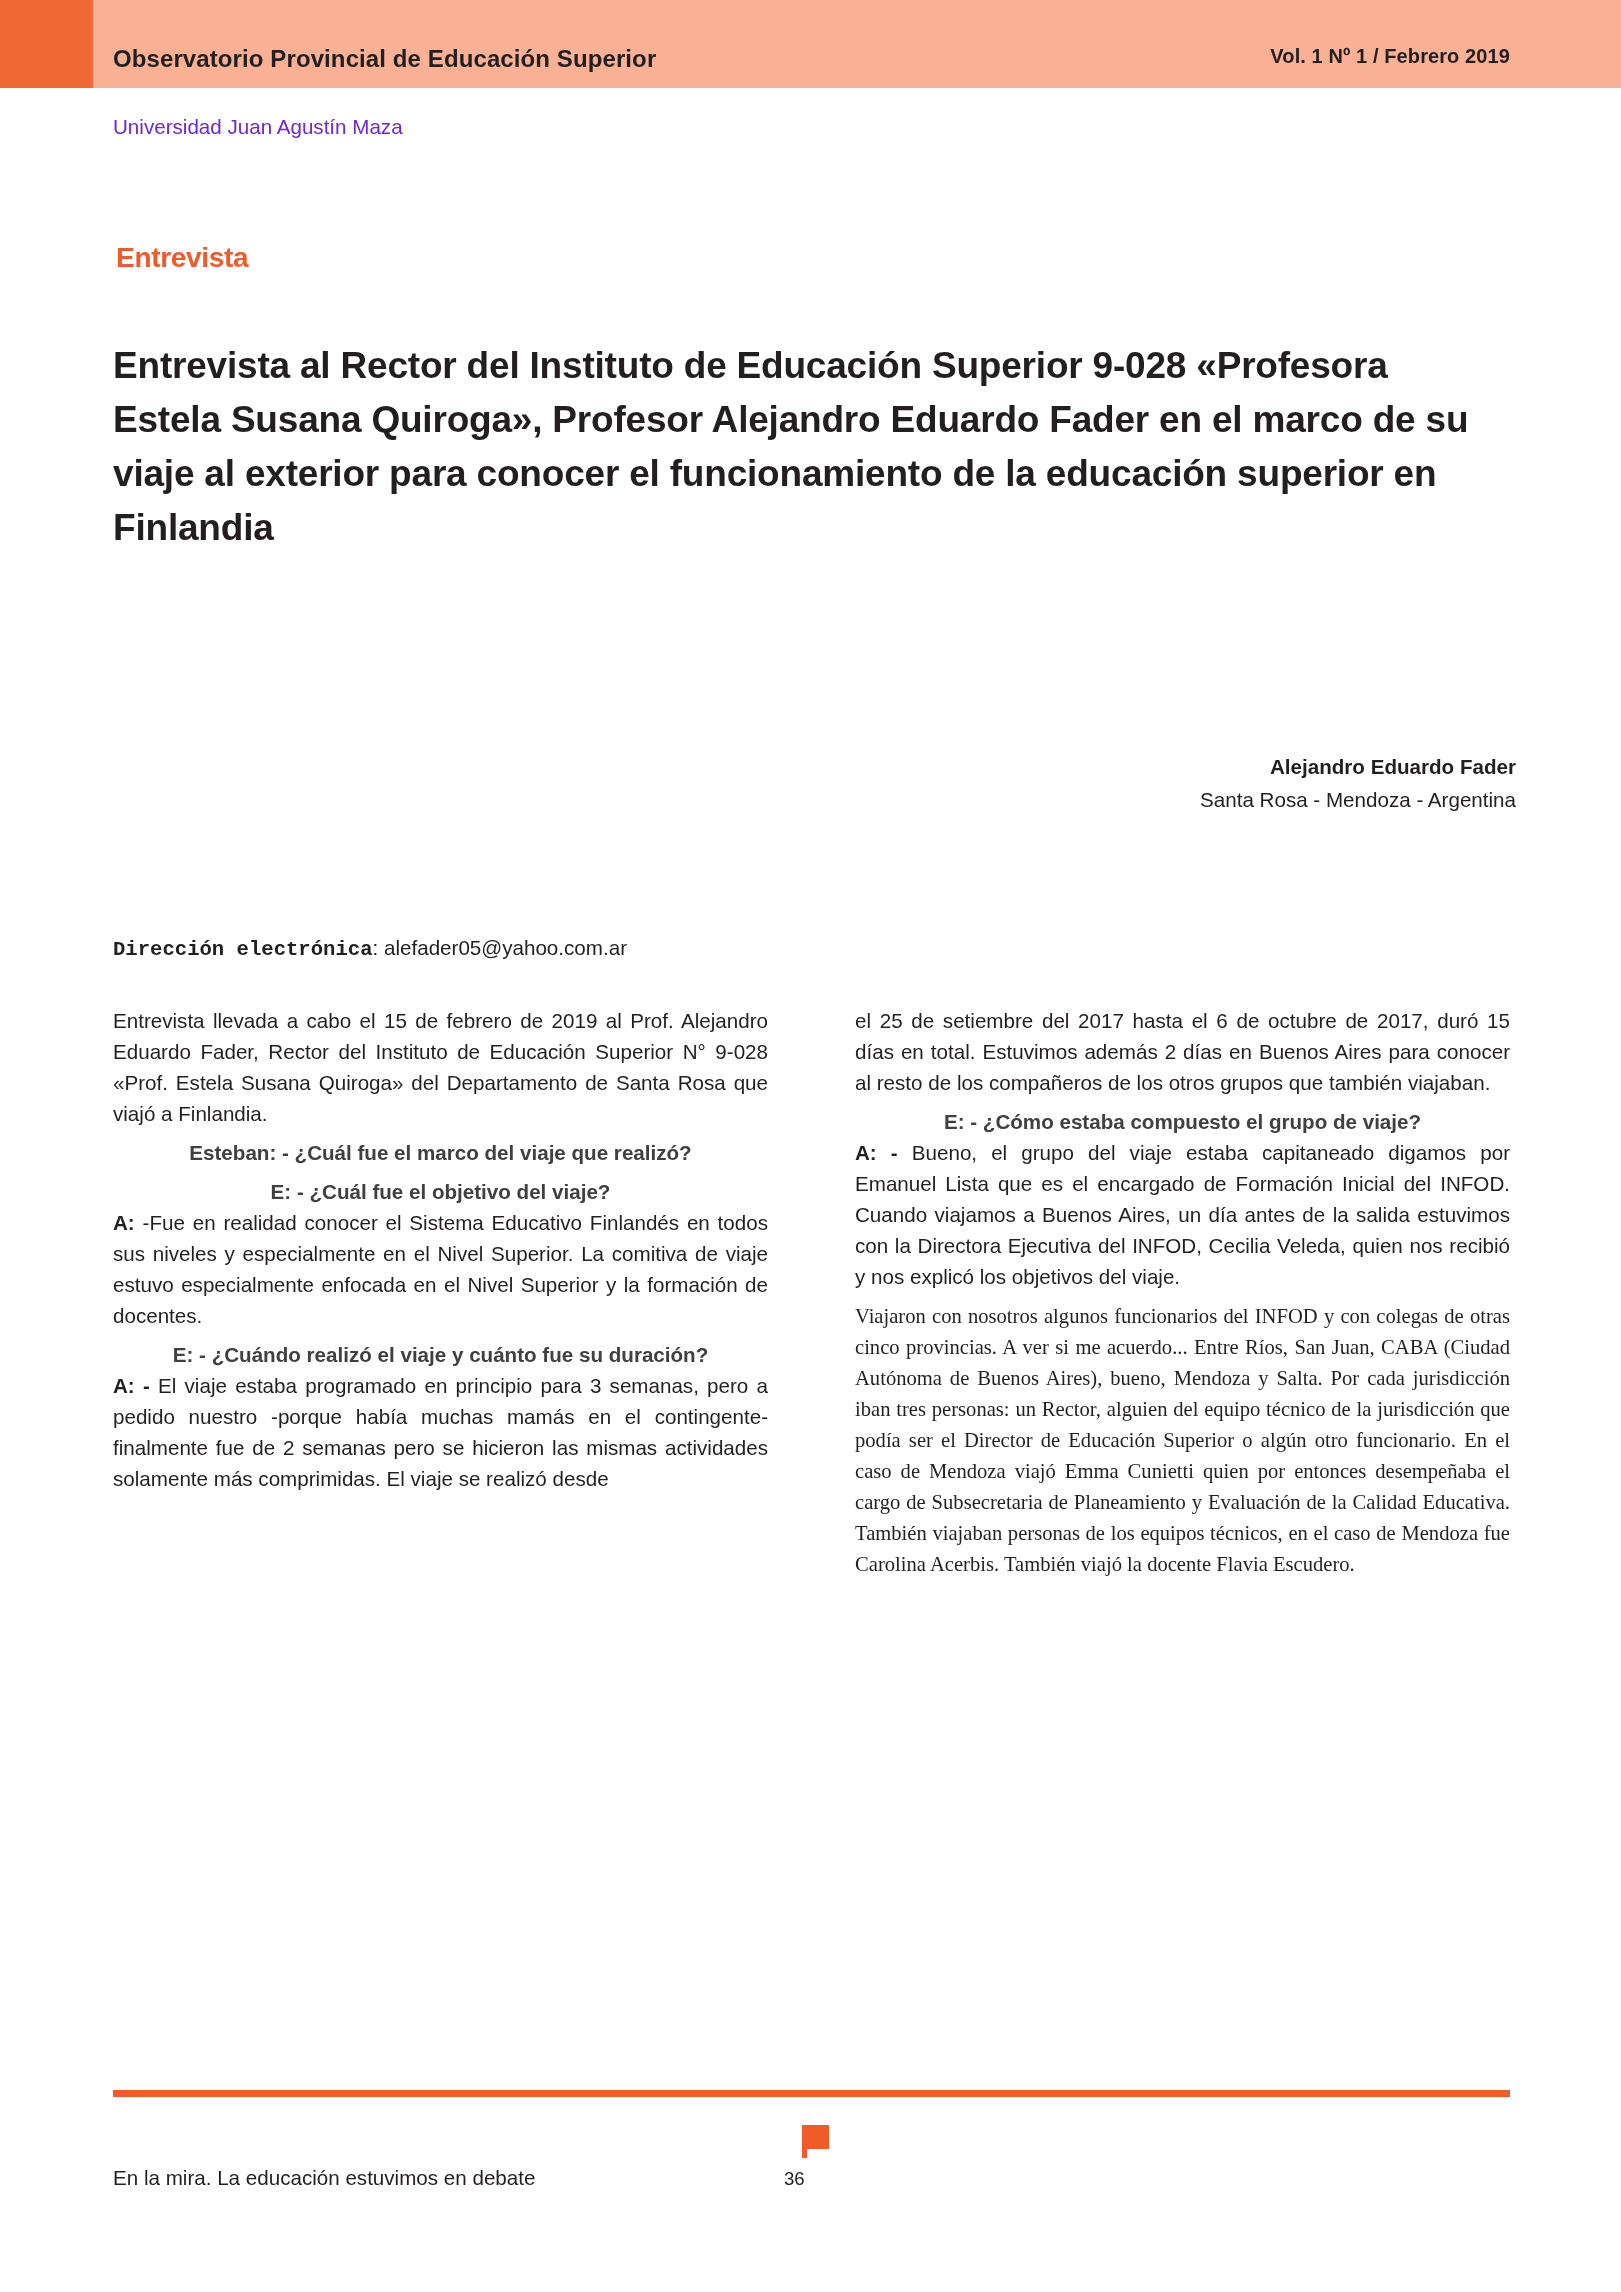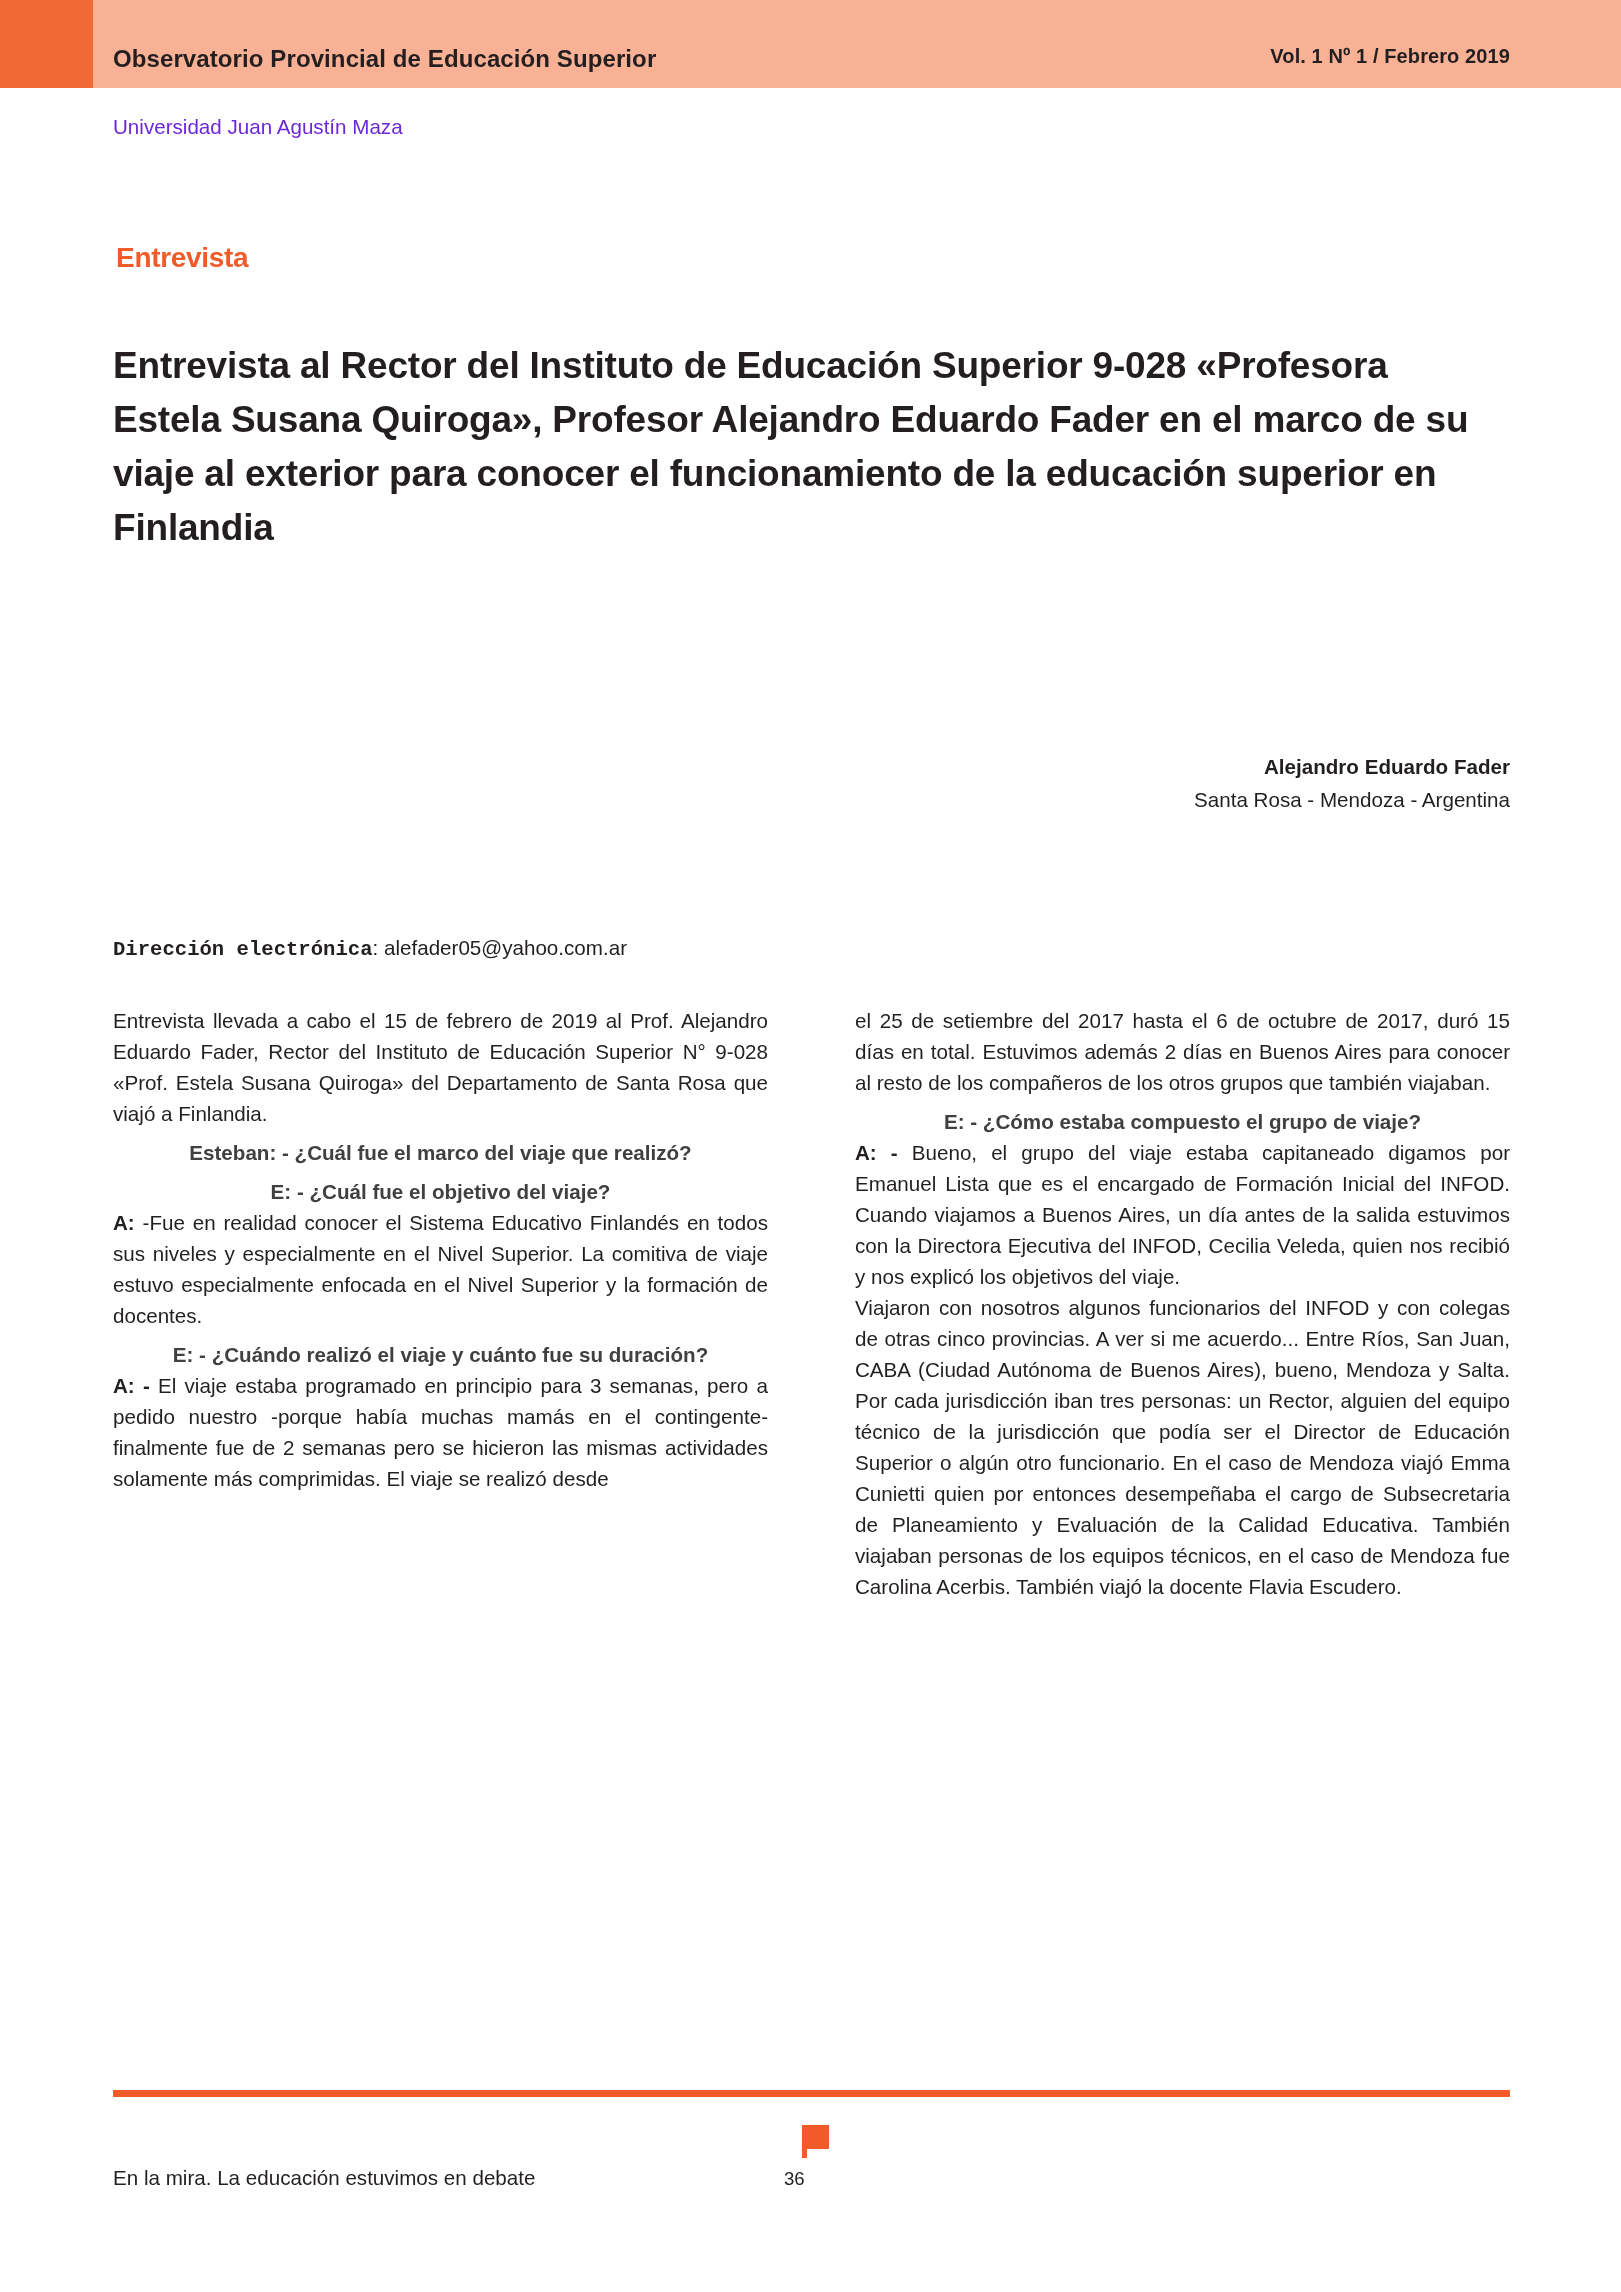--- a/index.html
+++ b/index.html
@@ -80,21 +80,21 @@
     font-size: 37px;
     font-weight: bold;
     line-height: 54px;
     color: #231f20;
     letter-spacing: -0.2px;
   }
   
   .author-block {
     position: absolute;
     top: 750px;
-    right: 111px;
+    right: 105px;
     width: 980px;
     text-align: right;
     line-height: 33px;
   }
   .author-name {
     font-size: 20.6px;
     font-weight: bold;
     color: #231f20;
   }
   .author-inst, .author-place {
@@ -136,21 +136,22 @@
     font-weight: bold;
     margin-top: 9px;
     margin-bottom: 0;
     line-height: 30px;
     text-align: center;
   }
   .p {
     margin: 0;
   }
   .p + .p {
-    margin-top: 0;
+    margin-top: 9px;
+    font-family: Liberation Serif, serif;
   }
   .gap {
     margin-top: 30px;
   }
   .speaker {
     font-weight: bold;
   }
   
   .footer-rule {
     position: absolute;

